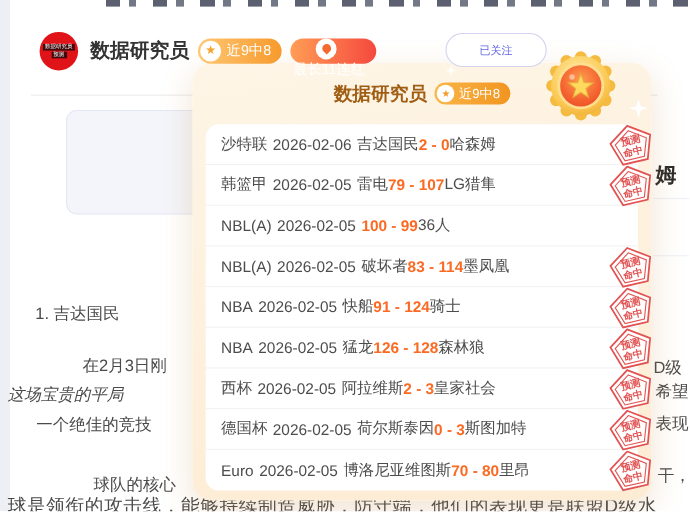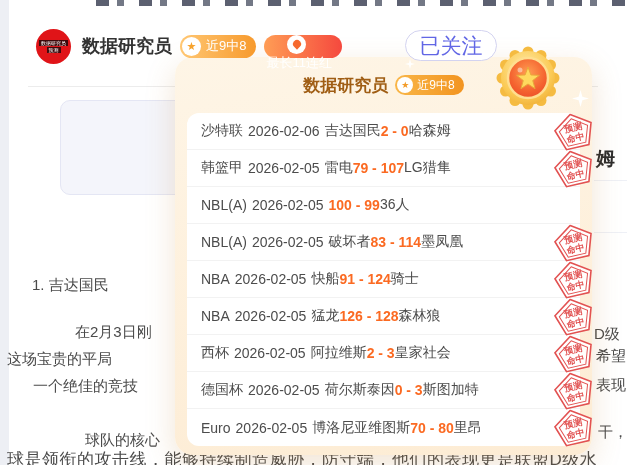--- a/index.html
+++ b/index.html
@@ -17,31 +17,31 @@
   .uname{margin-left:11px;font-size:18px;font-weight:bold;color:#333;white-space:nowrap;}
   .badge{display:inline-flex;align-items:center;height:23px;border-radius:12px;padding:0 10px 0 2px;
          color:#fff;font-size:13px;margin-left:8px;white-space:nowrap;}
   .badge-orange{background:linear-gradient(90deg,#ffc773,#f79a2d);}
   .badge-red{background:linear-gradient(90deg,#ff9d55,#f5493e);flex-direction:column;}
   .badge-ic{width:19px;height:19px;border-radius:50%;background:#fff;display:flex;align-items:center;
             justify-content:center;margin-right:5px;flex:0 0 auto;}
   .star-g{color:#f7a32e;font-size:11px;line-height:1;}
   .flame{width:8px;height:8px;background:#f6692e;border-radius:50% 50% 50% 0;transform:rotate(-45deg);}
   .follow-btn{position:absolute;left:405px;top:30px;width:92px;height:31px;border-radius:16px;
-              border:1px solid #d3d3f0;background:#fff;color:#6166e5;font-size:21px;z-index:20;cursor:pointer;
+              border:1px solid #d3d3f0;background:#fff;color:#6166e5;font-size:10px;z-index:20;cursor:pointer;
               font-family:"Liberation Sans",sans-serif;}
   .header-divider{position:absolute;left:28px;top:86px;width:570px;height:1px;background:#ececec;}
 
   
   .lavender-box{position:absolute;left:60px;top:100px;width:462px;height:93px;background:#f4f5fb;
                 border:1px solid #e4e6f4;border-radius:10px;}
   .frag{position:absolute;font-size:15px;color:#4a4a4a;white-space:nowrap;z-index:1;}
   .f-heading{left:32px;top:276px;}
   .f-l1{left:75px;top:323px;}
-  .f-l2{left:7px;top:350px;}
+  .f-l2{left:7px;top:350px;font-style:italic;}
   .f-l3{left:33px;top:377px;}
   .f-l4{left:85px;top:431px;}
   .f-bottom{left:7px;top:448px;font-size:17px;letter-spacing:.5px;}
   .f-mu{left:596px;top:146px;font-size:19px;font-weight:bold;color:#2b2b2b;}
   .f-d{left:594px;top:325px;}
   .f-hope{left:596px;top:347px;}
   .f-perf{left:596px;top:376px;}
   .f-gan{left:598px;top:423px;}
   .faint-line{position:absolute;height:1px;background:#eef0f6;z-index:1;}
 

